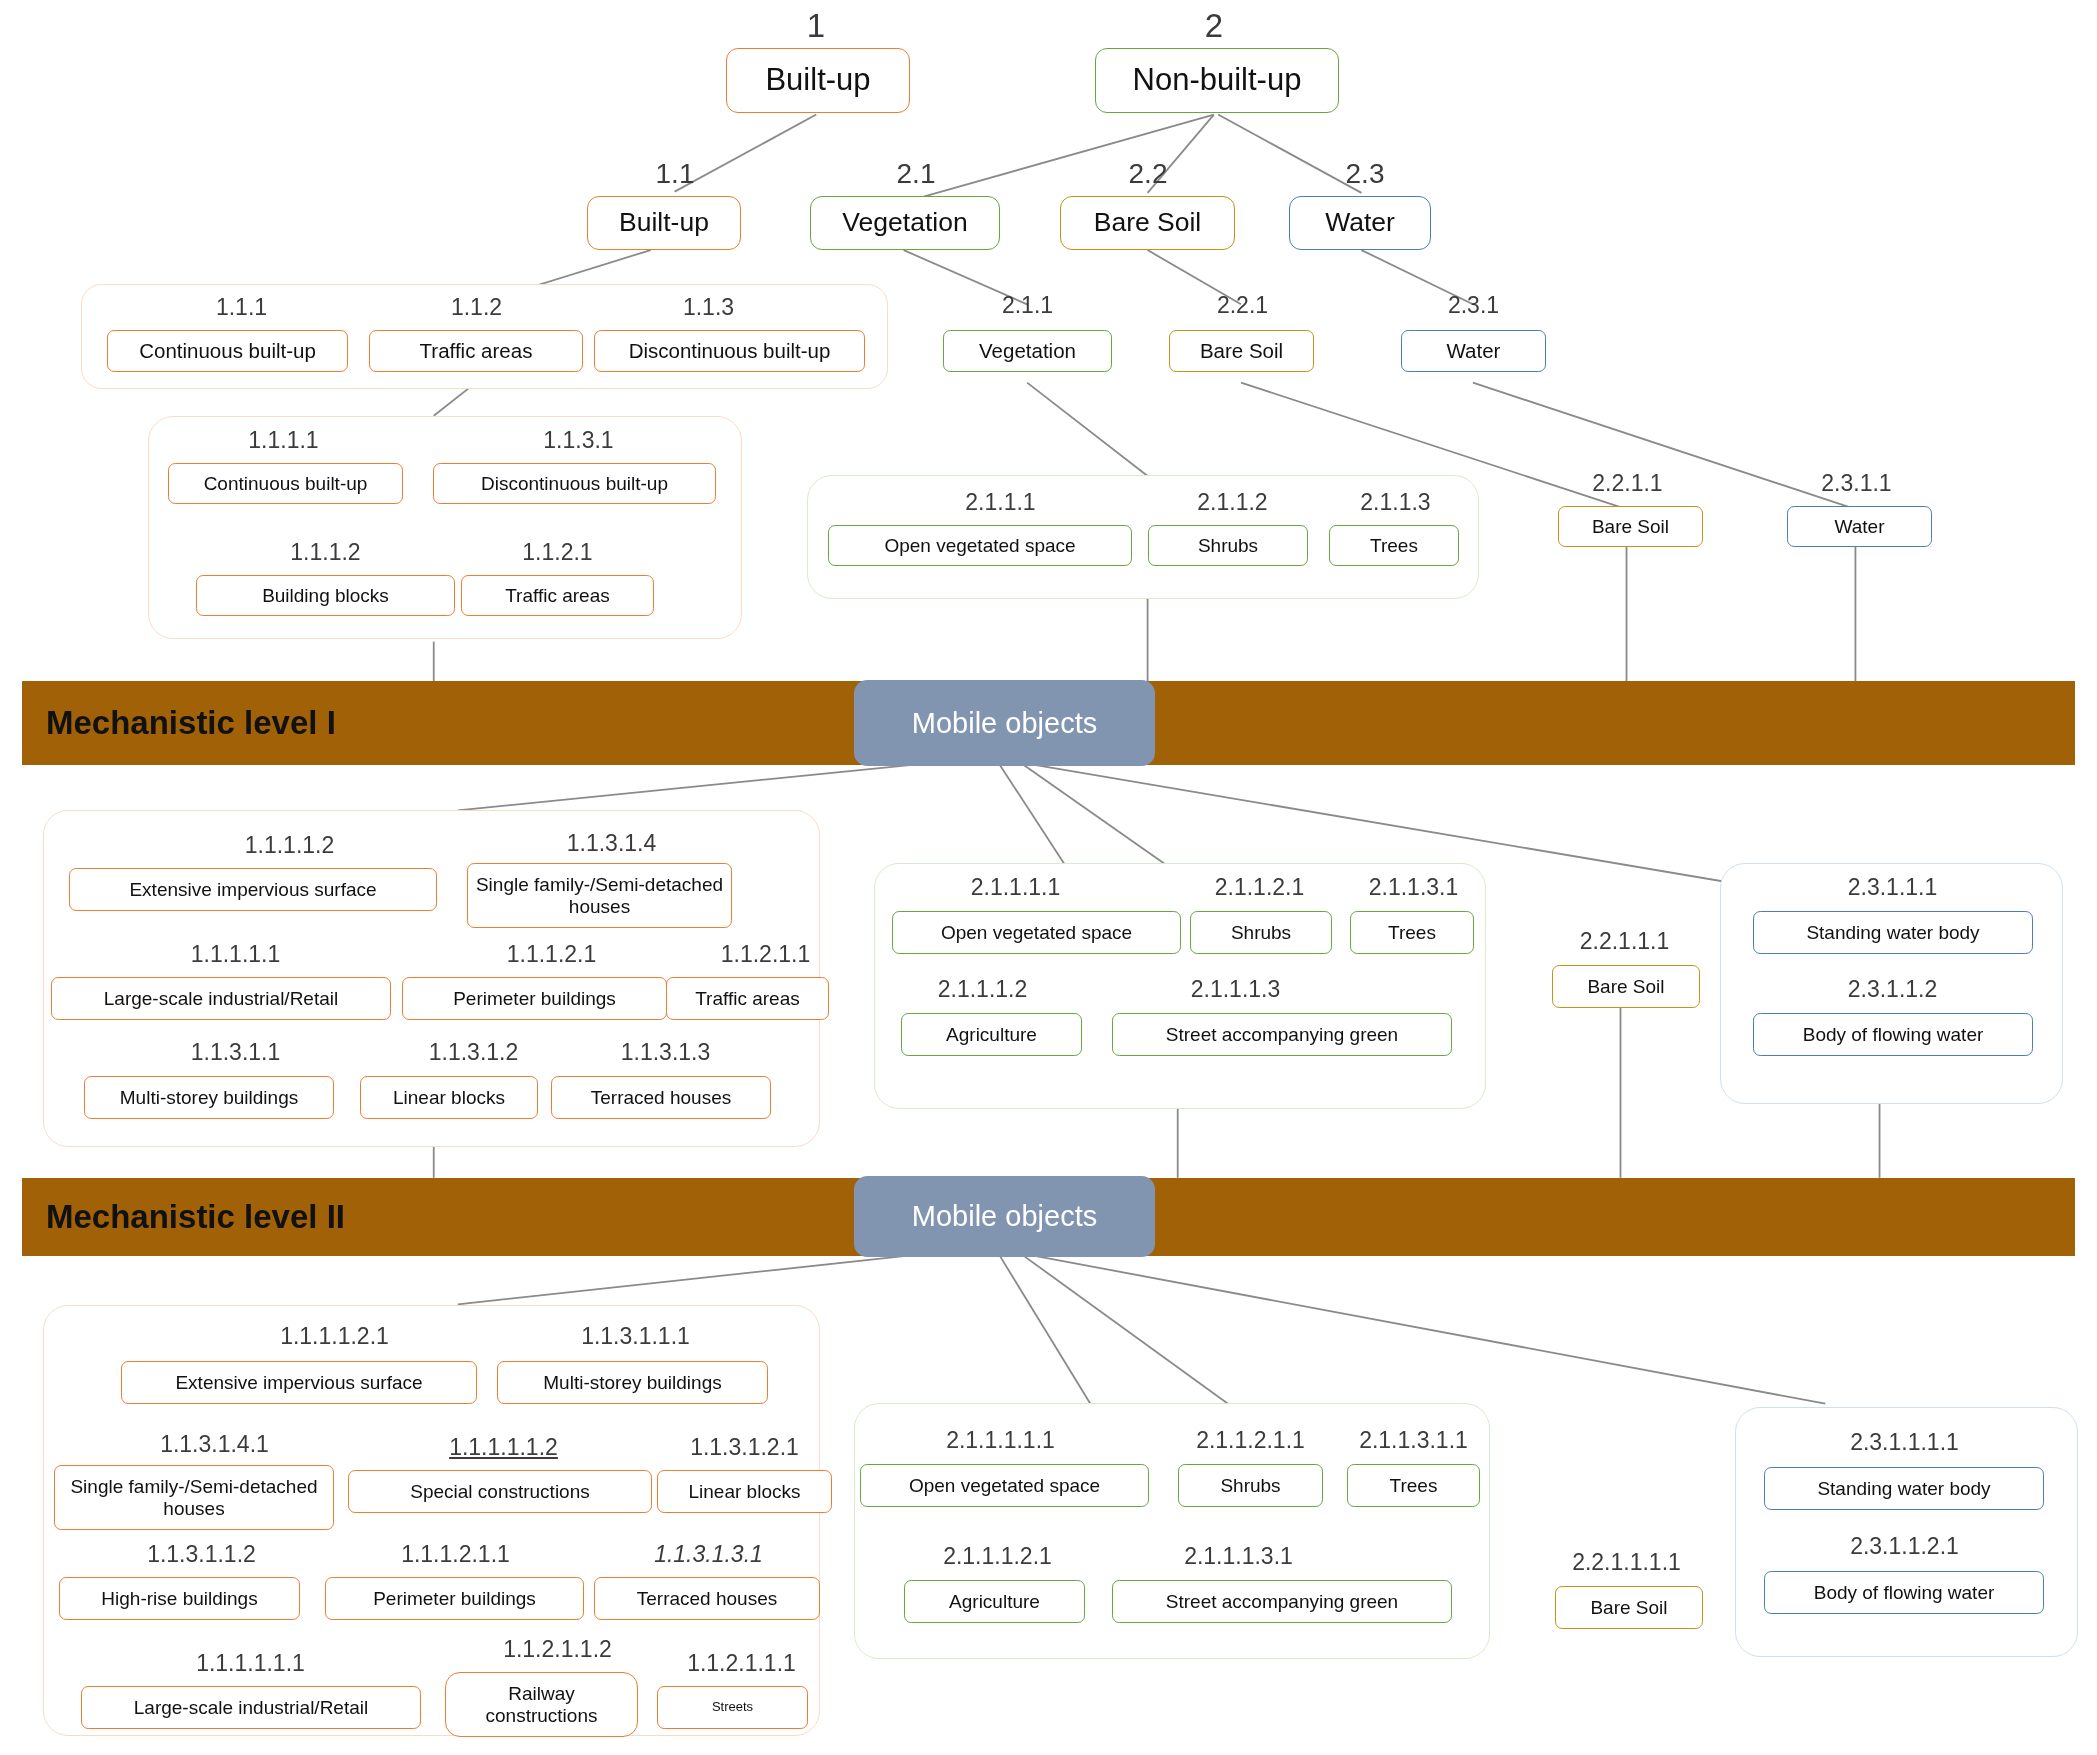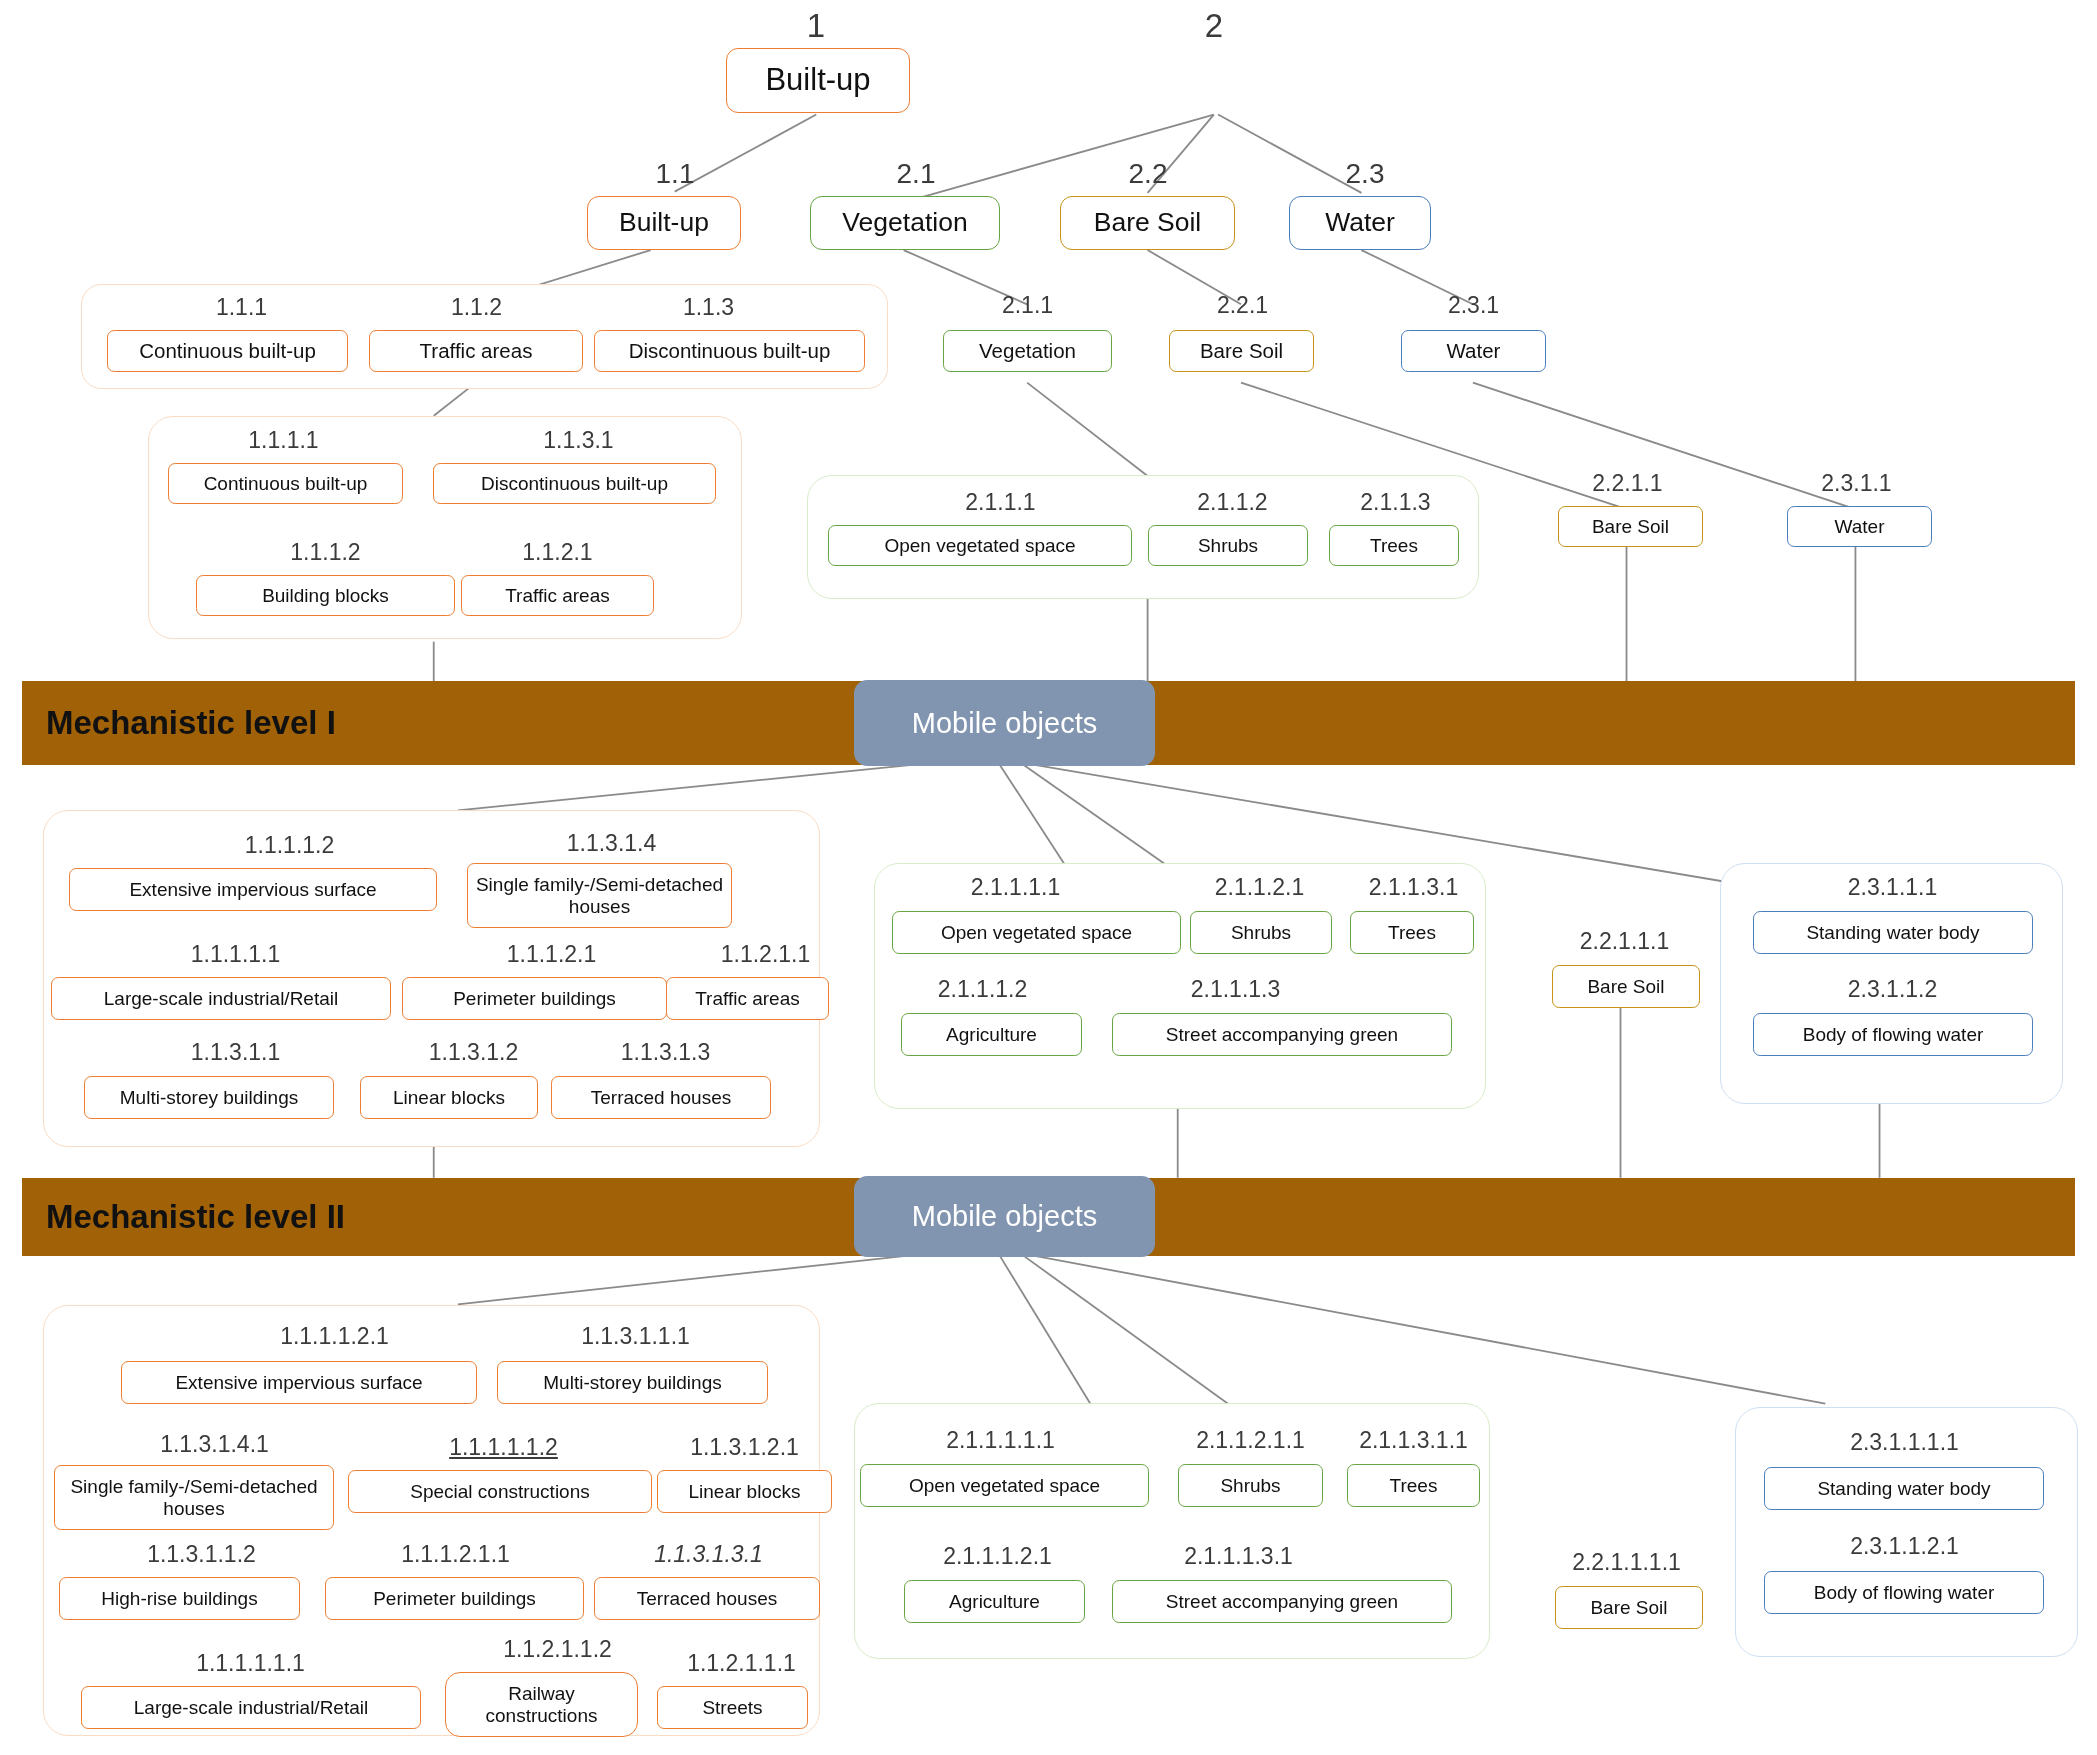--- a/index.html
+++ b/index.html
@@ -131,20 +131,21 @@
       <line x1="1660" y1="2085" x2="1810" y2="2330"></line>
       <line x1="1700" y1="2085" x2="2190" y2="2440"></line>
       <line x1="1720" y1="2085" x2="3030" y2="2330"></line>
     </g>
   </svg>
 
   <div class="code" style="left:774px;top:7.2px;width:84px;font-size:33px;">1</div>
   <div class="node orange big" style="left:726px;top:48px;width:184px;height:65px;font-size:31px;">Built-up</div>
 
   <div class="code" style="left:1172px;top:7.2px;width:84px;font-size:33px;">2</div>
+  <div class="node green big" style="left:1095px;top:48px;width:244px;height:65px;font-size:31px;">Non-built-up</div>
 
   <div class="code" style="left:627px;top:158px;width:96px;font-size:28px;">1.1</div>
   <div class="node orange big" style="left:587px;top:196px;width:154px;height:54px;font-size:26.5px;">Built-up</div>
 
   <div class="code" style="left:868px;top:158px;width:96px;font-size:28px;">2.1</div>
   <div class="node green big" style="left:810px;top:196px;width:190px;height:54px;font-size:26.5px;">Vegetation</div>
 
   <div class="code" style="left:1100px;top:158px;width:96px;font-size:28px;">2.2</div>
   <div class="node gold big" style="left:1060px;top:196px;width:175px;height:54px;font-size:26.5px;">Bare Soil</div>
 
@@ -292,21 +293,21 @@
   <div class="code" style="left:618px;top:1541px;width:181px;font-size:23px;font-style:italic;">1.1.3.1.3.1</div>
   <div class="node orange" style="left:594px;top:1577px;width:226px;height:43px;font-size:19px;border-radius:7.2px;">Terraced houses</div>
 
   <div class="code" style="left:160px;top:1650px;width:181px;font-size:23px;">1.1.1.1.1.1</div>
   <div class="node orange" style="left:81px;top:1686px;width:340px;height:43px;font-size:19px;border-radius:7.2px;">Large-scale industrial/Retail</div>
 
   <div class="code" style="left:467px;top:1636px;width:181px;font-size:23px;">1.1.2.1.1.2</div>
   <div class="node orange" style="left:445px;top:1672px;width:193px;height:65px;font-size:19px;border-radius:15px;">Railway constructions</div>
 
   <div class="code" style="left:651px;top:1650px;width:181px;font-size:23px;">1.1.2.1.1.1</div>
-  <div class="node orange" style="left:657px;top:1686px;width:151px;height:43px;font-size:19px;border-radius:7.2px;">Streets</div>
+  <div class="node orange" style="left:657px;top:1686px;width:151px;height:43px;font-size:13px;border-radius:7.2px;">Streets</div>
 
   <div class="group g-green" style="left:854px;top:1403px;width:636px;height:256px;"></div>
 
   <div class="code" style="left:901px;top:1427px;width:199px;font-size:23px;">2.1.1.1.1.1</div>
   <div class="node green" style="left:860px;top:1464px;width:289px;height:43px;font-size:19px;border-radius:7.2px;">Open vegetated space</div>
 
   <div class="code" style="left:1151px;top:1427px;width:199px;font-size:23px;">2.1.1.2.1.1</div>
   <div class="node green" style="left:1178px;top:1464px;width:145px;height:43px;font-size:19px;border-radius:7.2px;">Shrubs</div>
 
   <div class="code" style="left:1314px;top:1427px;width:199px;font-size:23px;">2.1.1.3.1.1</div>

